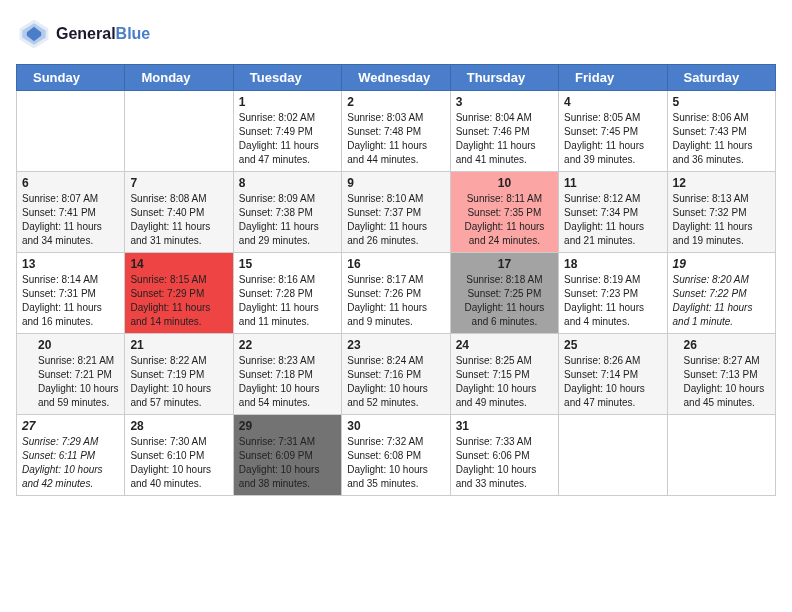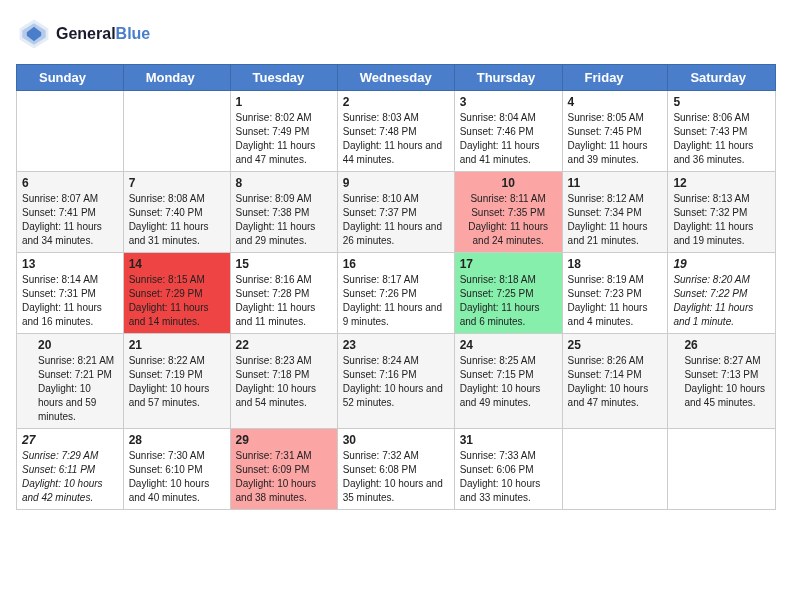--- a/index.html
+++ b/index.html
@@ -39,21 +39,21 @@
     }
     .calendar {
       width: 100%;
       border-collapse: collapse;
       border: 1px solid #ccc;
     }
     .calendar th {
       background: #4a7ecb;
       color: #fff;
       text-align: left;
-      padding: 5px 22px;
+      padding: 5px 16px;
       font-size: 13px;
       border: 1px solid #3a6aaa;
     }
     .calendar td {
       vertical-align: top;
       padding: 4px 5px;
       font-size: 10.5px;
       color: #222;
       border: 1px solid #ccc;
       width: calc(100% / 7);
@@ -207,21 +207,21 @@
           <div class="day-info">Sunrise: 8:16 AM
 Sunset: 7:28 PM
 Daylight: 11 hours and 11 minutes.</div>
         </td>
         <td style="background: rgb(255, 255, 255);">
           <span class="day-number">16</span>
           <div class="day-info">Sunrise: 8:17 AM
 Sunset: 7:26 PM
 Daylight: 11 hours and 9 minutes.</div>
         </td>
-        <td style="background: #86efac;">
+        <td style="background: #a3a3a3; text-align: center;">
           <span class="day-number">17</span>
           <div class="day-info">Sunrise: 8:18 AM
 Sunset: 7:25 PM
 Daylight: 11 hours and 6 minutes.</div>
         </td>
         <td style="background: rgb(255, 255, 255);">
           <span class="day-number">18</span>
           <div class="day-info">Sunrise: 8:19 AM
 Sunset: 7:23 PM
 Daylight: 11 hours and 4 minutes.</div>
@@ -283,21 +283,21 @@
           <div class="day-info">Sunrise: 7:29 AM
 Sunset: 6:11 PM
 Daylight: 10 hours and 42 minutes.</div>
         </td>
         <td style="background: rgb(255, 255, 255);">
           <span class="day-number">28</span>
           <div class="day-info">Sunrise: 7:30 AM
 Sunset: 6:10 PM
 Daylight: 10 hours and 40 minutes.</div>
         </td>
-        <td style="background: #fca5a5;">
+        <td style="background: #737373;">
           <span class="day-number">29</span>
           <div class="day-info">Sunrise: 7:31 AM
 Sunset: 6:09 PM
 Daylight: 10 hours and 38 minutes.</div>
         </td>
         <td style="background: rgb(255, 255, 255);">
           <span class="day-number">30</span>
           <div class="day-info">Sunrise: 7:32 AM
 Sunset: 6:08 PM
 Daylight: 10 hours and 35 minutes.</div>

